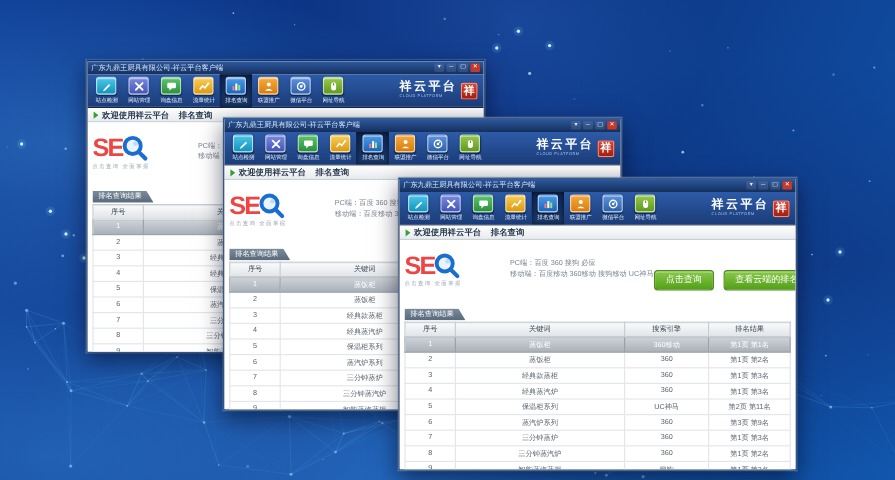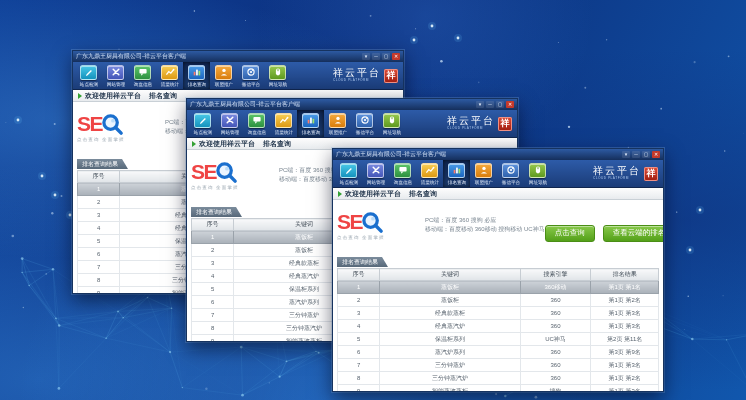--- a/index.html
+++ b/index.html
@@ -34,21 +34,21 @@
 
   .toolbar{height:27px;background:linear-gradient(180deg,#2d5ba8 0%,#1b3c78 100%);display:flex;align-items:stretch;padding:0 2px;border-bottom:1px solid #10264e;}
   .tb-items{display:flex;}
   .tb-item{width:27px;display:flex;flex-direction:column;align-items:center;justify-content:center;gap:1px;cursor:pointer;}
   .tb-item.active{background:linear-gradient(180deg,#0e2450,#1a3a6e);box-shadow:inset 0 0 4px rgba(0,0,0,.65);}
   .tb-icon{width:15px;height:13px;border-radius:2.5px;display:flex;align-items:center;justify-content:center;
     border:1px solid rgba(255,255,255,.6);box-shadow:inset 0 1px 0 rgba(255,255,255,.5), 0 1px 1px rgba(0,0,0,.45);}
   .tb-icon svg{width:10px;height:10px;display:block;}
   .tb-label{font-size:5px;color:#e9f1fc;white-space:nowrap;transform:scale(.92);}
   .brand{display:flex;align-items:center;gap:3px;margin-left:auto;padding-right:3px;}
-  .brand-name{font-size:10px;font-weight:normal;color:#ffffff;letter-spacing:2px;line-height:10px;white-space:nowrap;}
+  .brand-name{font-size:10px;font-weight:bold;color:#ffffff;letter-spacing:2px;line-height:10px;white-space:nowrap;}
   .brand-sub{font-size:4px;color:#a9c5ec;letter-spacing:.6px;white-space:nowrap;transform:scale(.8);transform-origin:left top;}
   .seal{width:14px;height:14px;background:linear-gradient(180deg,#dd4a36,#9e1d10);color:#fff;font-size:9px;font-weight:bold;
     display:flex;align-items:center;justify-content:center;border-radius:2px;box-shadow:inset 0 0 0 1px #ef9084;}
 
   .banner{height:11px;background:linear-gradient(180deg,#fdfdfd,#e8ebee);border-bottom:1px solid #c9d0d6;display:flex;align-items:center;gap:3px;padding:0 5px;}
   .banner-icon{width:0;height:0;border-left:4px solid #33a133;border-top:3px solid transparent;border-bottom:3px solid transparent;}
   .banner-welcome{font-size:7px;font-weight:bold;color:#273a50;white-space:nowrap;}
   .banner-section{font-size:7px;font-weight:bold;color:#273a50;margin-left:5px;white-space:nowrap;}
 
   .content{height:192px;background:#ffffff;padding:0 4px;overflow:hidden;}

